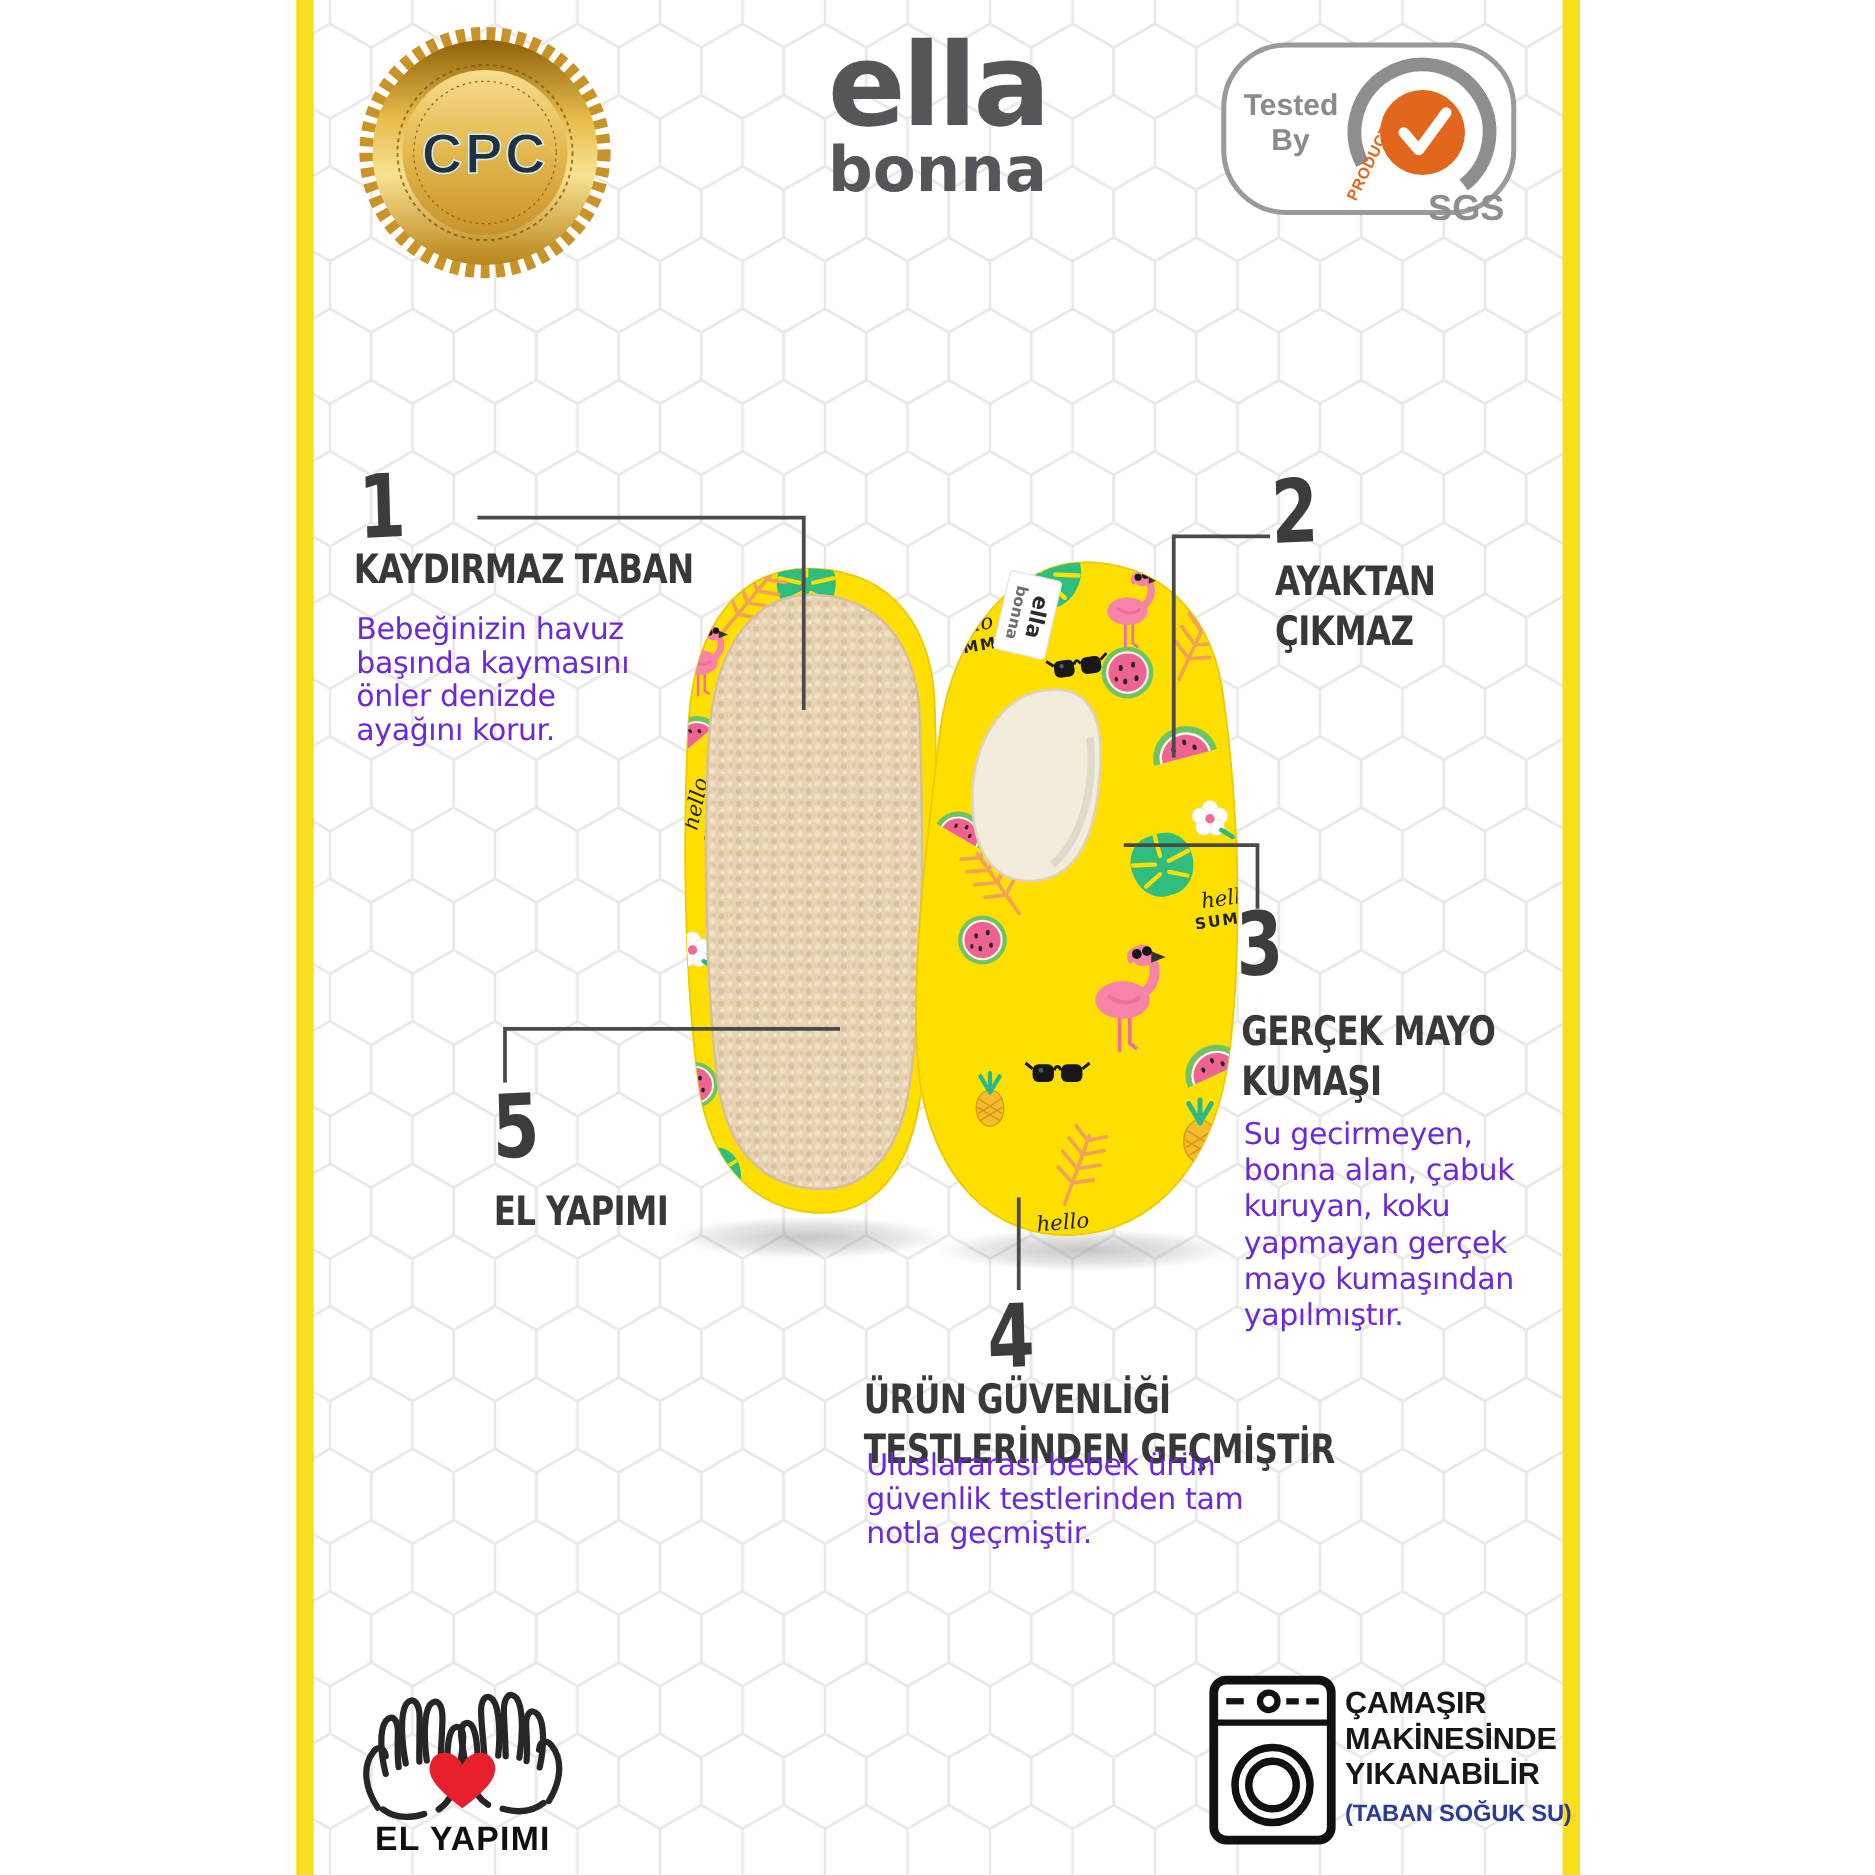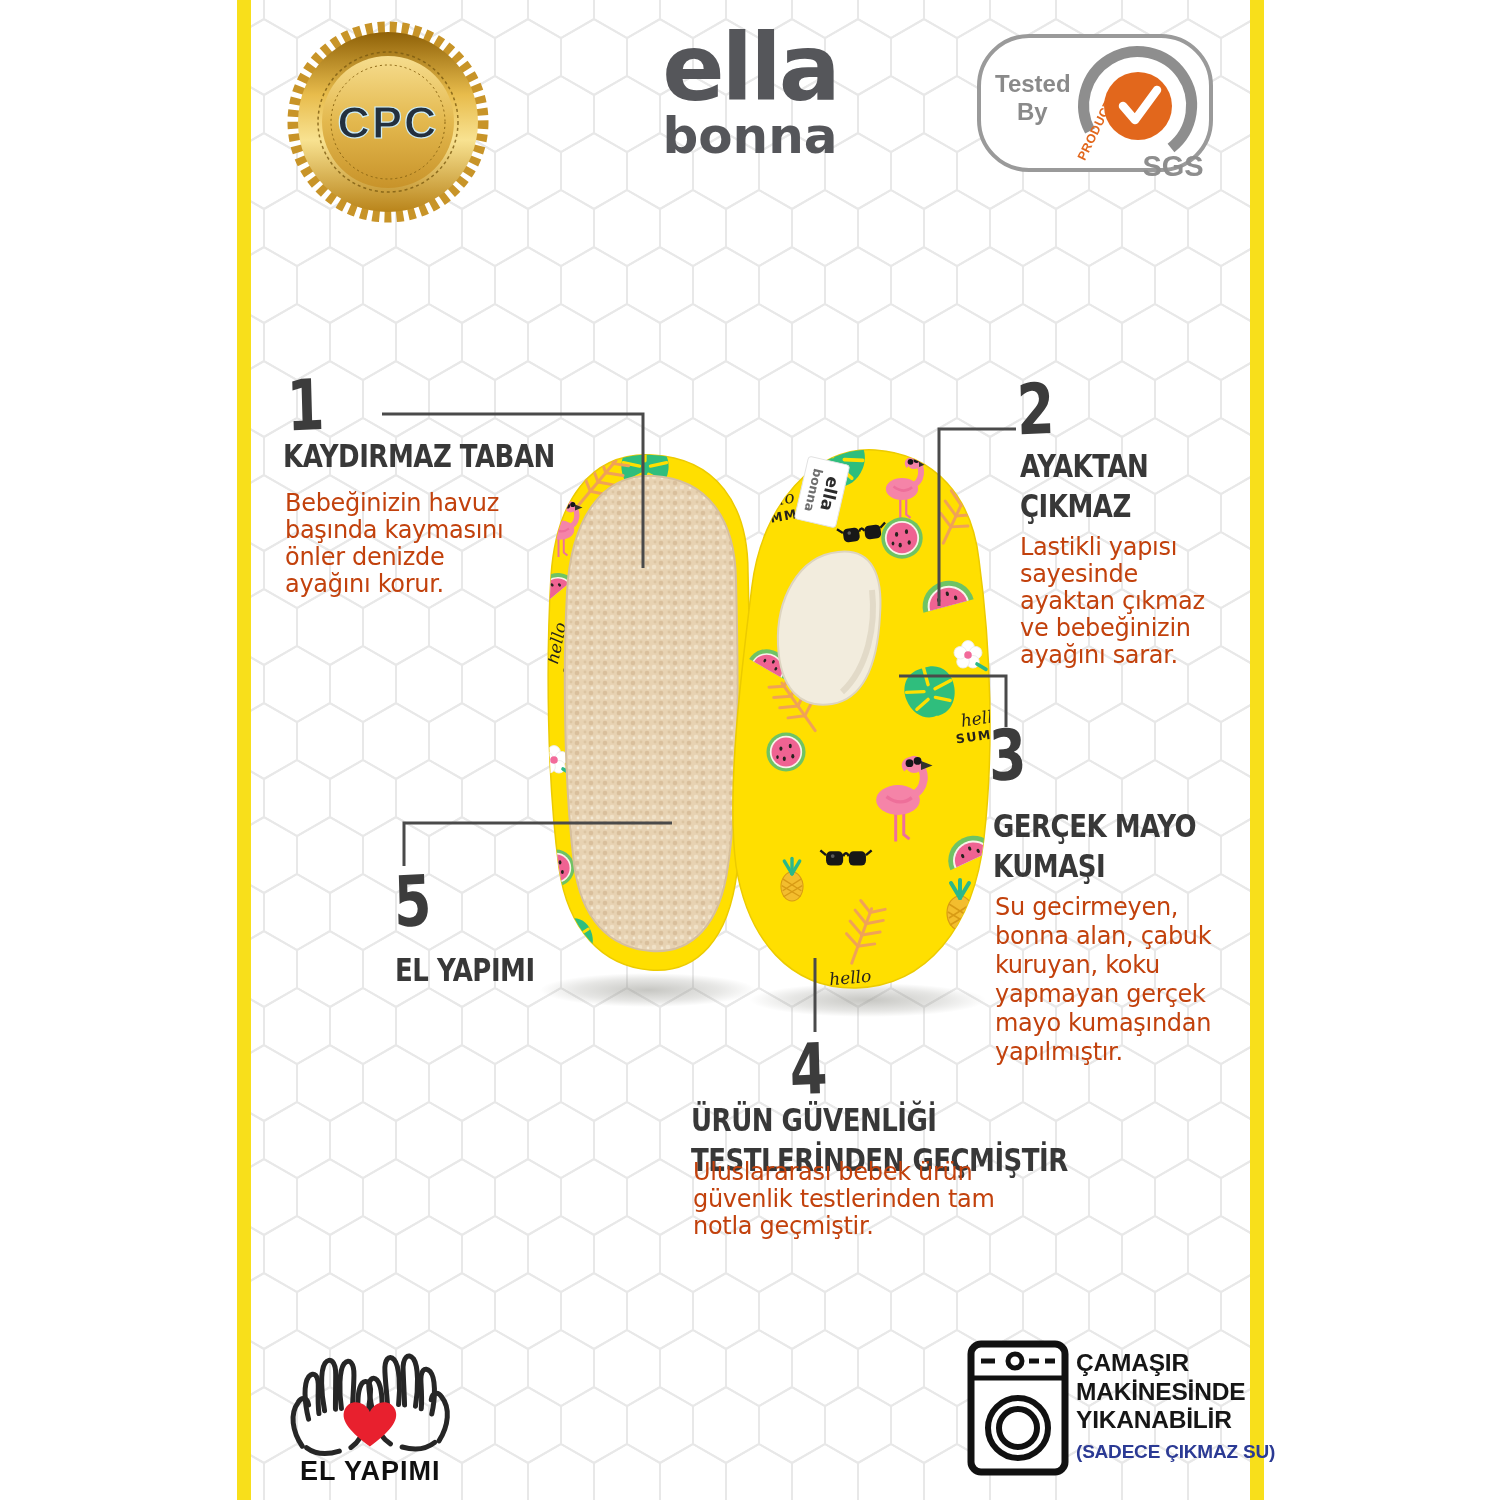--- a/index.html
+++ b/index.html
@@ -8,21 +8,21 @@
   .abs{position:absolute;}
   .bar{position:absolute;top:0;width:14px;height:1500px;background:#f8df1b;}
   .bar.left{left:237px;}
   .bar.right{left:1250px;}
   .num{position:absolute;font-family:"DejaVu Sans",sans-serif;font-weight:700;font-size:54px;
        color:#3c3c3c;transform:scaleY(1.3) rotate(-2deg);transform-origin:top left;line-height:54px;}
   .title{position:absolute;font-family:"DejaVu Sans",sans-serif;font-weight:700;font-size:26px;
        color:#383838;white-space:pre-line;letter-spacing:-0.5px;line-height:32px;
        transform:scaleY(1.25);transform-origin:top left;}
   .body{position:absolute;font-family:"DejaVu Sans",sans-serif;font-weight:400;font-size:24px;
-       color:#c2410c;white-space:pre-line;letter-spacing:-0.3px;line-height:27px;}
+       color:#6d28d9;white-space:pre-line;letter-spacing:-0.3px;line-height:27px;}
   .body.b3{line-height:29px;}
   .logo{position:absolute;left:640px;top:26px;width:220px;text-align:center;color:#55565a;}
   .logo .w1{font-size:92px;font-weight:800;letter-spacing:-3px;line-height:86px;display:block;}
   .logo .w2{font-size:50px;font-weight:800;letter-spacing:0px;line-height:48px;display:block;}
   .handmade-label{position:absolute;left:300px;top:1456px;font-weight:700;font-size:27px;
        color:#101010;letter-spacing:1px;font-family:"Liberation Sans",sans-serif;}
   .wash-lines{position:absolute;left:1076px;top:1349px;font-weight:700;font-size:24.5px;
        line-height:28.5px;color:#161616;white-space:pre-line;letter-spacing:-0.2px;
        font-family:"Liberation Sans",sans-serif;}
   .wash-note{position:absolute;left:1076px;top:1441px;font-weight:700;font-size:19px;
@@ -316,25 +316,20 @@
   <div class="num" style="left:286px;top:372px">1</div>
   <div class="title" style="left:283px;top:436px">KAYDIRMAZ TABAN</div>
   <div class="body" style="left:285px;top:490px">Bebeğinizin havuz
 başında kaymasını
 önler denizde
 ayağını korur.</div>
 
   <div class="num" style="left:1016px;top:376px">2</div>
   <div class="title" style="left:1020px;top:446px">AYAKTAN
 ÇIKMAZ</div>
-  <div class="body" style="left:1020px;top:534px">Lastikli yapısı
-sayesinde
-ayaktan çıkmaz
-ve bebeğinizin
-ayağını sarar.</div>
 
   <div class="num" style="left:988px;top:722px">3</div>
   <div class="title" style="left:993px;top:806px">GERÇEK MAYO
 KUMAŞI</div>
   <div class="body b3" style="left:995px;top:893px">Su gecirmeyen,
 bonna alan, çabuk
 kuruyan, koku
 yapmayan gerçek
 mayo kumaşından
 yapılmıştır.</div>
@@ -346,15 +341,15 @@
 güvenlik testlerinden tam
 notla geçmiştir.</div>
 
   <div class="num" style="left:393px;top:868px">5</div>
   <div class="title" style="left:395px;top:950px">EL YAPIMI</div>
 
   <div class="handmade-label">EL YAPIMI</div>
   <div class="wash-lines">ÇAMAŞIR
 MAKİNESİNDE
 YIKANABİLİR</div>
-  <div class="wash-note">(SADECE ÇIKMAZ SU)</div>
+  <div class="wash-note">(TABAN SOĞUK SU)</div>
 
 </div>
 
 </body></html>

